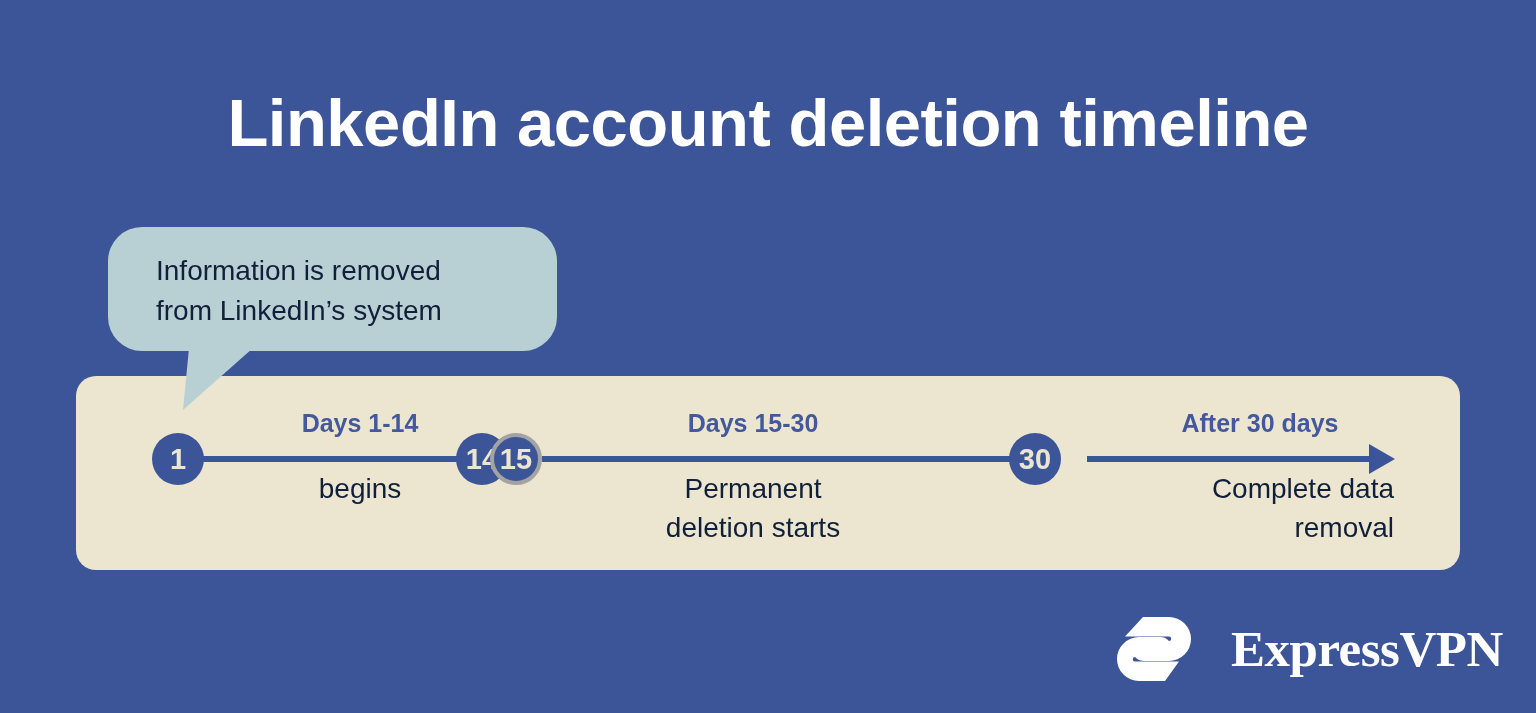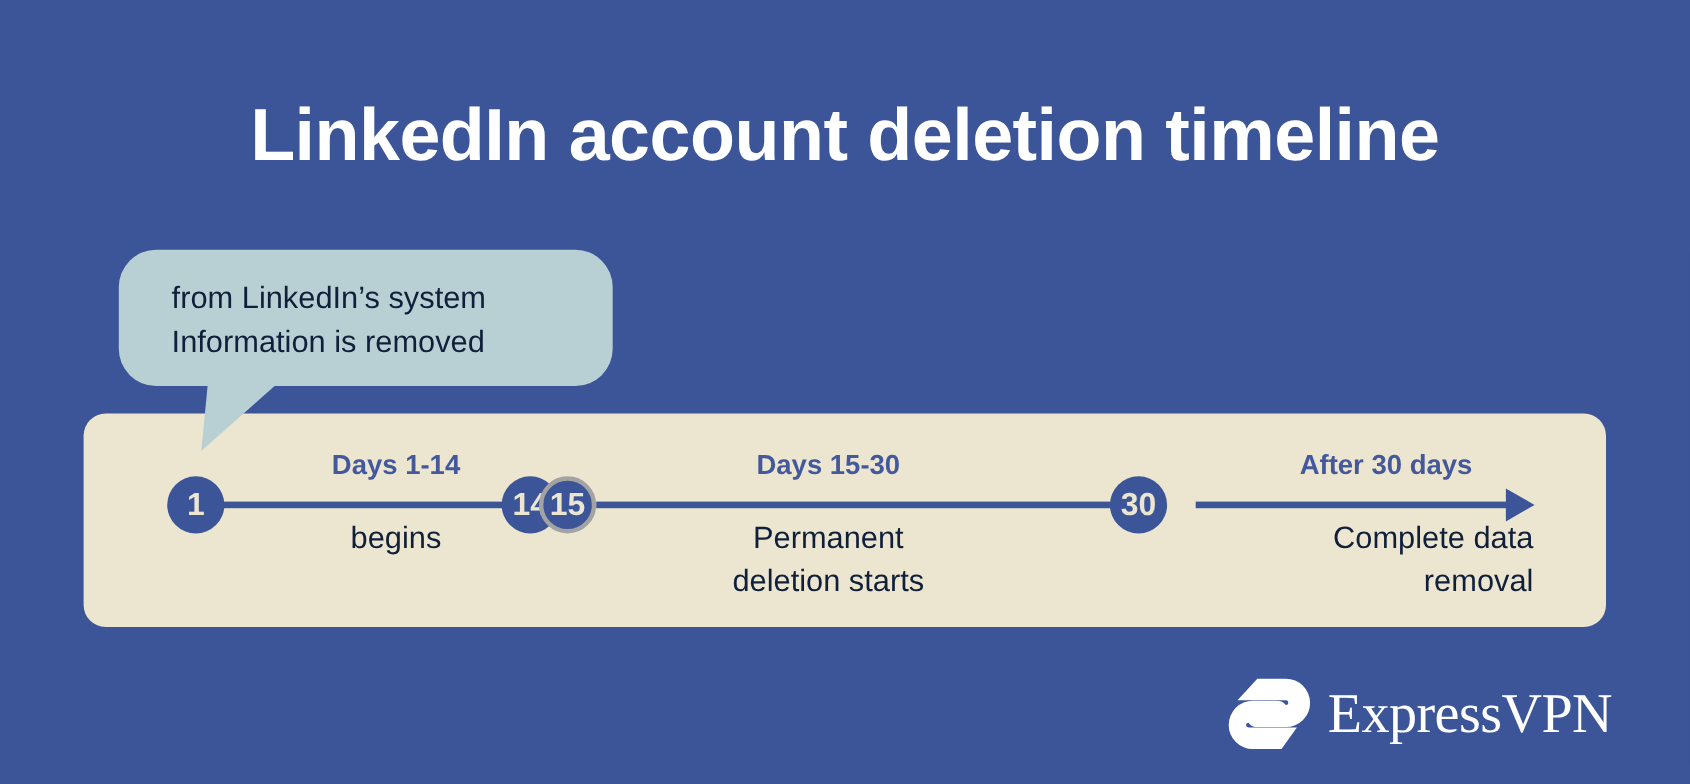--- a/index.html
+++ b/index.html
@@ -142,43 +142,44 @@
     height: 72px;
     display: flex;
     align-items: center;
     gap: 16px;
   }
   #logo-mark { width: 78px; height: 68px; flex: none; }
   #logo-word {
     color: #ffffff;
     font-family: "Liberation Serif", serif;
     font-size: 51px;
-    font-weight: normal;
+    font-weight: bold;
     letter-spacing: -0.5px;
     line-height: 1;
     white-space: nowrap;
+    margin-left: 24px;
   }
 </style>
 </head>
 <body>
 
 <div id="canvas">
 
   <div id="title">LinkedIn account deletion timeline</div>
 
   <div id="panel"></div>
 
   <svg id="callout-tail" viewBox="0 0 70 66">
     <polygon points="70,0 6,0 0,62" fill="#b8d0d4"></polygon>
   </svg>
 
   <div id="callout">
     <div id="callout-text">
+      <div>Information is removed</div>
       <div>from LinkedIn’s system</div>
-      <div>Information is removed</div>
     </div>
   </div>
 
   <div id="timeline">
 
     <div class="axis-line" style="left:127px;  width:310px;"></div>
     <div class="axis-line" style="left:466px;  width:494px;"></div>
     <div class="axis-line" style="left:1011px; width:299px;"></div>
     <div class="arrow-head" style="left:1293px;"></div>
 

